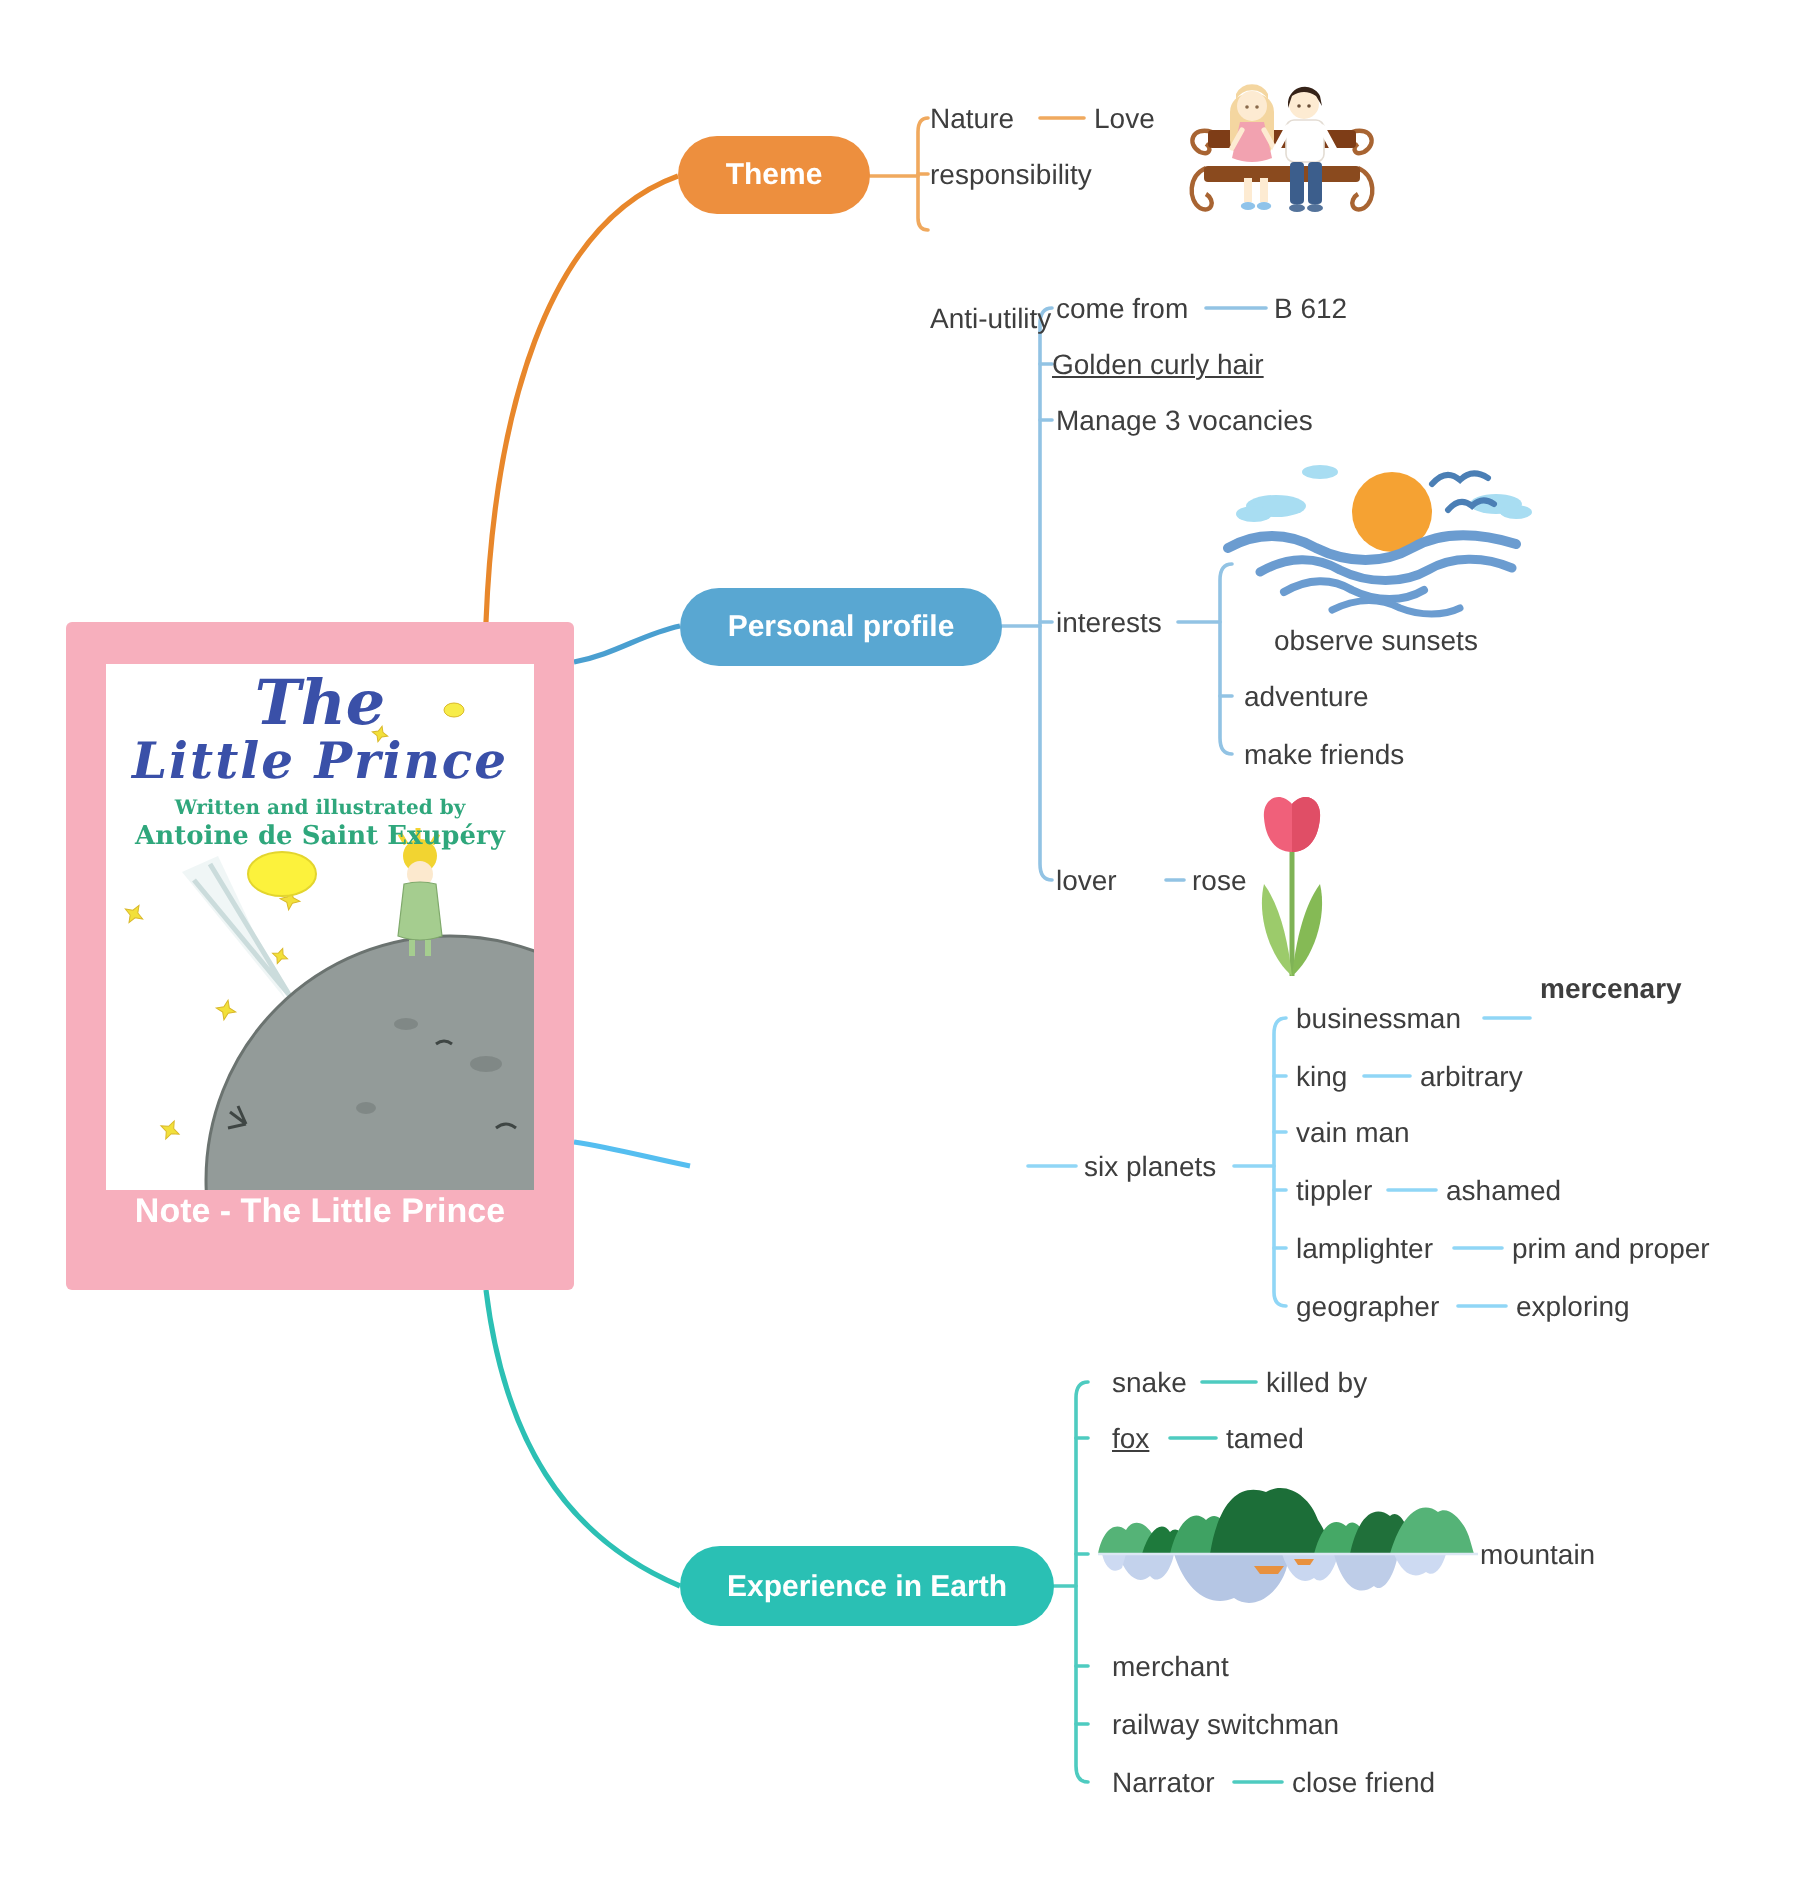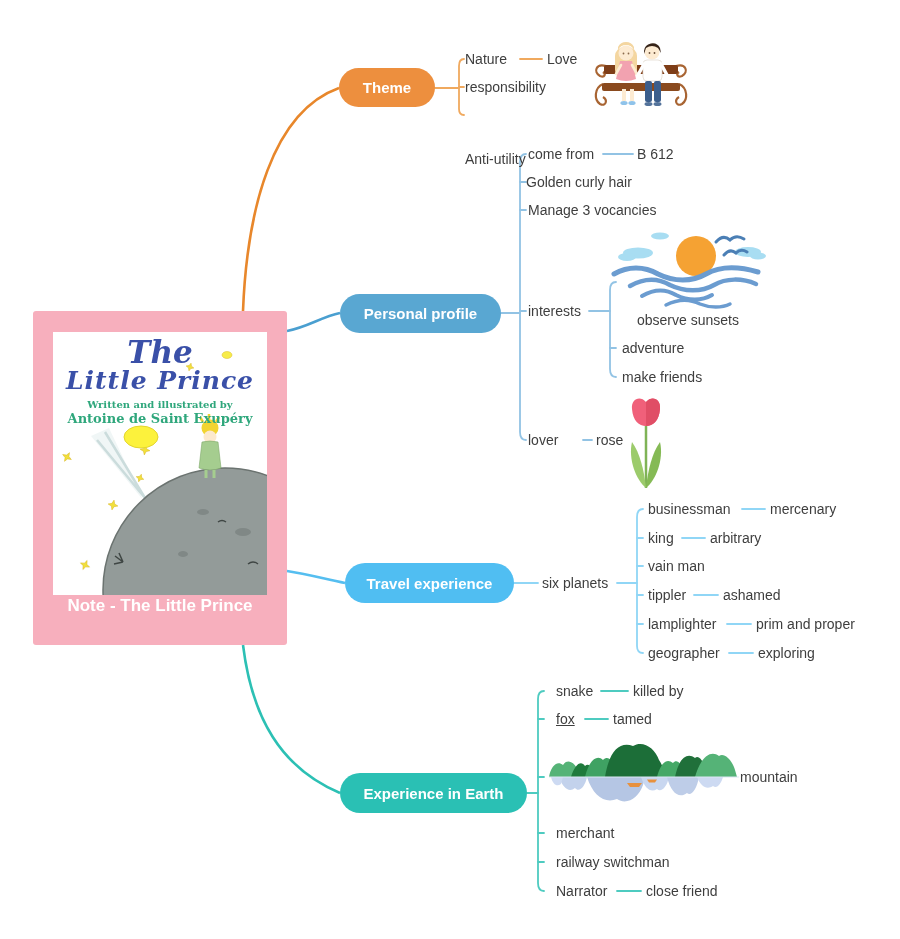--- a/index.html
+++ b/index.html
@@ -152,42 +152,41 @@
         <circle cx="157" cy="105" r="6.5" fill="#FCE9CE"></circle>
         <path d="M149 110 Q157 108 165 110 L168 136 Q157 140 146 136 Z" fill="#A5CD8F" stroke="#7FA96B" stroke-width="0.6"></path>
         <path d="M153 138 L153 146 M161 138 L161 146" stroke="#A5CD8F" stroke-width="3"></path>
       </svg>
     </div>
     <div class="central-label">Note - The Little Prince</div>
   </div>
 
   <div class="pill pill-theme" style="left:339px; top:68px;  width:96px;  height:39px;">Theme</div>
   <div class="pill pill-personal" style="left:340px; top:294px; width:161px; height:39px;">Personal profile</div>
-  <div class="pill pill-travel" style="left:345px; top:563px; width:169px; height:40px;">Travel experience</div>
   <div class="pill pill-earth" style="left:340px; top:773px; width:187px; height:40px;">Experience in Earth</div>
 
   <div class="t" style="left:465px; top:49px;">Nature</div>
   <div class="t" style="left:547px; top:49px;">Love</div>
   <div class="t" style="left:465px; top:77px;">responsibility</div>
   <div class="t" style="left:465px; top:105px;margin-top:44px;">Anti-utility</div>
 
   <div class="t" style="left:528px; top:144px;">come from</div>
   <div class="t" style="left:637px; top:144px;">B 612</div>
-  <div class="t" style="left:526px; top:172px;">Golden curly hair</div>
+  <div class="t" style="left:526px; top:172px;text-decoration:underline;">Golden curly hair</div>
   <div class="t" style="left:528px; top:200px;">Manage 3 vocancies</div>
   <div class="t" style="left:528px; top:301px;">interests</div>
   <div class="t" style="left:637px; top:310px;">observe sunsets</div>
   <div class="t" style="left:622px; top:338px;">adventure</div>
   <div class="t" style="left:622px; top:367px;">make friends</div>
   <div class="t" style="left:528px; top:430px;">lover</div>
   <div class="t" style="left:596px; top:430px;">rose</div>
 
   <div class="t" style="left:542px; top:573px;">six planets</div>
   <div class="t" style="left:648px; top:499px;">businessman</div>
-  <div class="t" style="left:770px; top:499px;">mercenary</div>
+  <div class="t" style="left:770px; top:484px;font-weight:bold;">mercenary</div>
   <div class="t" style="left:648px; top:528px;">king</div>
   <div class="t" style="left:710px; top:528px;">arbitrary</div>
   <div class="t" style="left:648px; top:556px;">vain man</div>
   <div class="t" style="left:648px; top:585px;">tippler</div>
   <div class="t" style="left:723px; top:585px;">ashamed</div>
   <div class="t" style="left:648px; top:614px;">lamplighter</div>
   <div class="t" style="left:756px; top:614px;">prim and proper</div>
   <div class="t" style="left:648px; top:643px;">geographer</div>
   <div class="t" style="left:758px; top:643px;">exploring</div>
 

